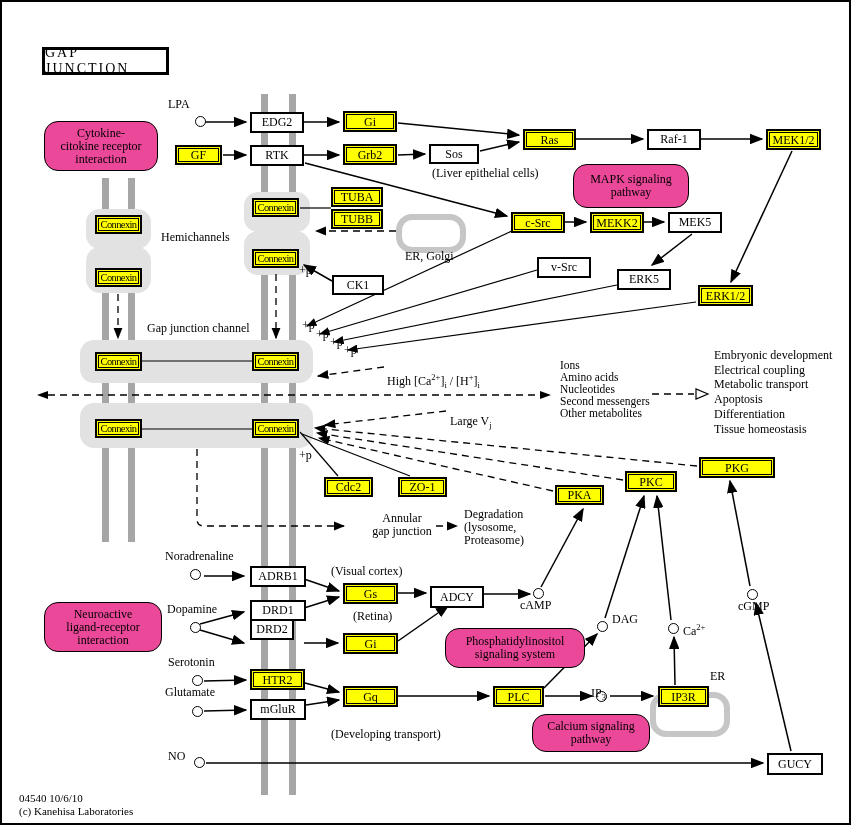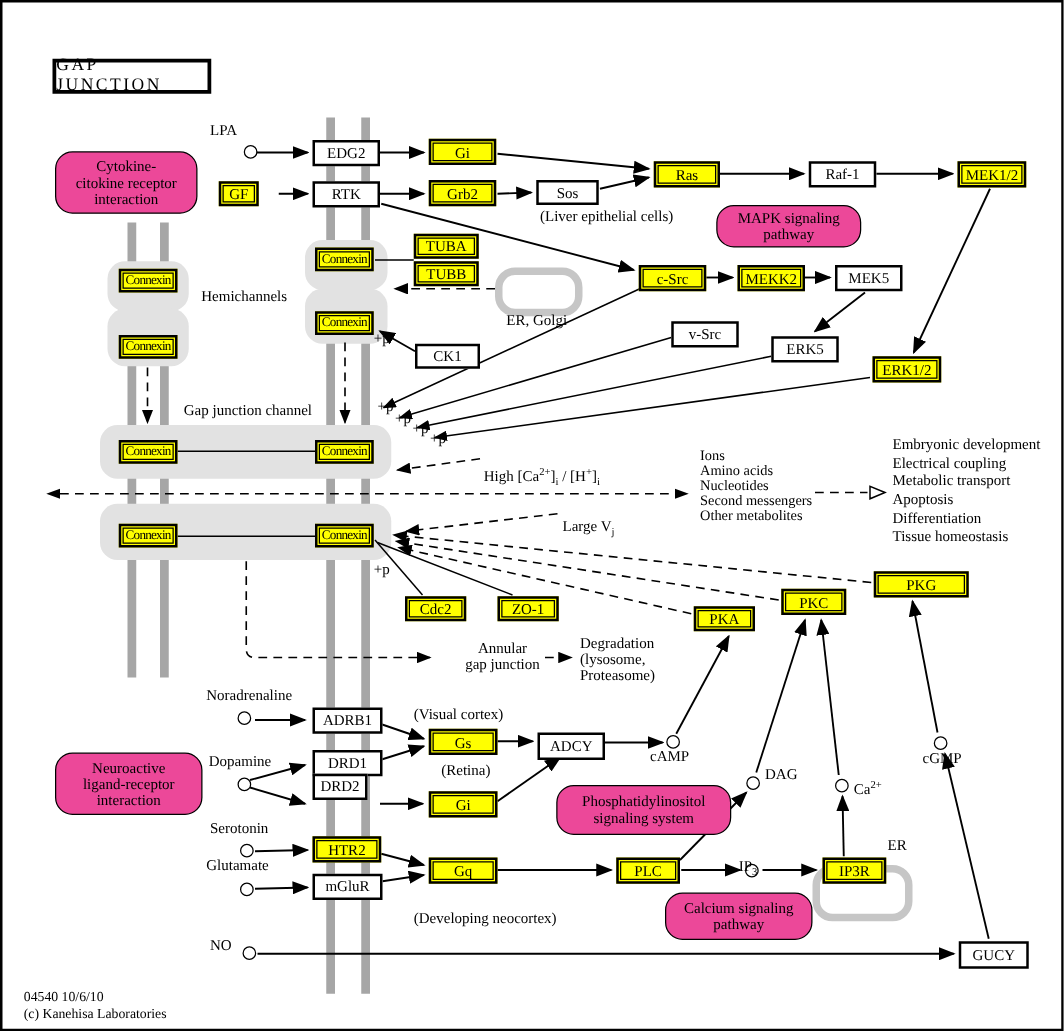--- a/index.html
+++ b/index.html
@@ -129,21 +129,21 @@
     <polygon points="706,392 694,387 694,397" fill="#fff" stroke="#000" stroke-width="1.2"></polygon>
   </svg>
 
   <div class="titlebox" style="left:40px;top:45px;width:127px;height:28px">
     <span>GAP JUNCTION</span>
   </div>
 
   <div class="pbox" style="left:42px;top:119px;width:114px;height:50px">Cytokine-
 citokine receptor
 interaction</div>
-  <div class="pbox" style="left:571px;top:162px;width:116px;height:34px">MAPK signaling
+  <div class="pbox" style="left:571px;top:162px;width:116px;height:44px">MAPK signaling
 pathway</div>
   <div class="pbox" style="left:443px;top:626px;width:140px;height:40px">Phosphatidylinositol
 signaling system</div>
   <div class="pbox" style="left:530px;top:712px;width:118px;height:38px">Calcium signaling
 pathway</div>
   <div class="pbox" style="left:42px;top:600px;width:118px;height:50px">Neuroactive
 ligand-receptor
 interaction</div>
 
   <div class="wbox" style="left:248px;top:110px;width:54px;height:21px">EDG2</div>
@@ -154,21 +154,21 @@
   <div class="wbox" style="left:535px;top:255px;width:54px;height:21px">v-Src</div>
   <div class="wbox" style="left:615px;top:267px;width:54px;height:21px">ERK5</div>
   <div class="wbox" style="left:330px;top:273px;width:52px;height:20px">CK1</div>
   <div class="wbox" style="left:248px;top:564px;width:56px;height:21px">ADRB1</div>
   <div class="wbox" style="left:248px;top:598px;width:56px;height:21px">DRD1</div>
   <div class="wbox" style="left:248px;top:617px;width:44px;height:21px">DRD2</div>
   <div class="wbox" style="left:248px;top:697px;width:56px;height:21px">mGluR</div>
   <div class="wbox" style="left:428px;top:584px;width:54px;height:22px">ADCY</div>
   <div class="wbox" style="left:765px;top:751px;width:56px;height:22px">GUCY</div>
 
-  <div class="gene" style="left:173px;top:143px;width:32px;height:20px">GF</div>
+  <div class="gene" style="left:173px;top:143px;width:47px;height:20px">GF</div>
   <div class="gene" style="left:341px;top:109px;width:54px;height:21px">Gi</div>
   <div class="gene" style="left:341px;top:142px;width:54px;height:21px">Grb2</div>
   <div class="gene" style="left:521px;top:127px;width:53px;height:21px">Ras</div>
   <div class="gene" style="left:764px;top:127px;width:55px;height:21px">MEK1/2</div>
   <div class="gene" style="left:329px;top:185px;width:52px;height:20px">TUBA</div>
   <div class="gene" style="left:329px;top:207px;width:52px;height:20px">TUBB</div>
   <div class="gene" style="left:509px;top:210px;width:54px;height:21px">c-Src</div>
   <div class="gene" style="left:588px;top:210px;width:54px;height:21px">MEKK2</div>
   <div class="gene" style="left:696px;top:283px;width:55px;height:21px">ERK1/2</div>
   <div class="gene sm" style="left:93px;top:213px;width:47px;height:19px">Connexin</div>
@@ -232,21 +232,21 @@
 Apoptosis
 Differentiation
 Tissue homeostasis</div>
   <div class="lbl center" style="left:355px;top:510px;width:90px">Annular
 gap junction</div>
   <div class="lbl" style="left:462px;top:506px">Degradation
 (lysosome,
 Proteasome)</div>
   <div class="lbl" style="left:329px;top:563px">(Visual cortex)</div>
   <div class="lbl" style="left:351px;top:608px">(Retina)</div>
-  <div class="lbl" style="left:329px;top:726px">(Developing neocortex)</div>
+  <div class="lbl" style="left:329px;top:726px">(Developing transport)</div>
   <div class="lbl" style="left:518px;top:597px">cAMP</div>
   <div class="lbl" style="left:610px;top:611px">DAG</div>
   <div class="lbl" style="left:681px;top:606px">
     <span>Ca</span><sup class="s">2+</sup>
   </div>
   <div class="lbl" style="left:736px;top:598px">cGMP</div>
   <div class="lbl" style="left:589px;top:672px">
     <span>IP</span><sub class="s">3</sub>
   </div>
   <div class="lbl" style="left:163px;top:548px">Noradrenaline</div>

